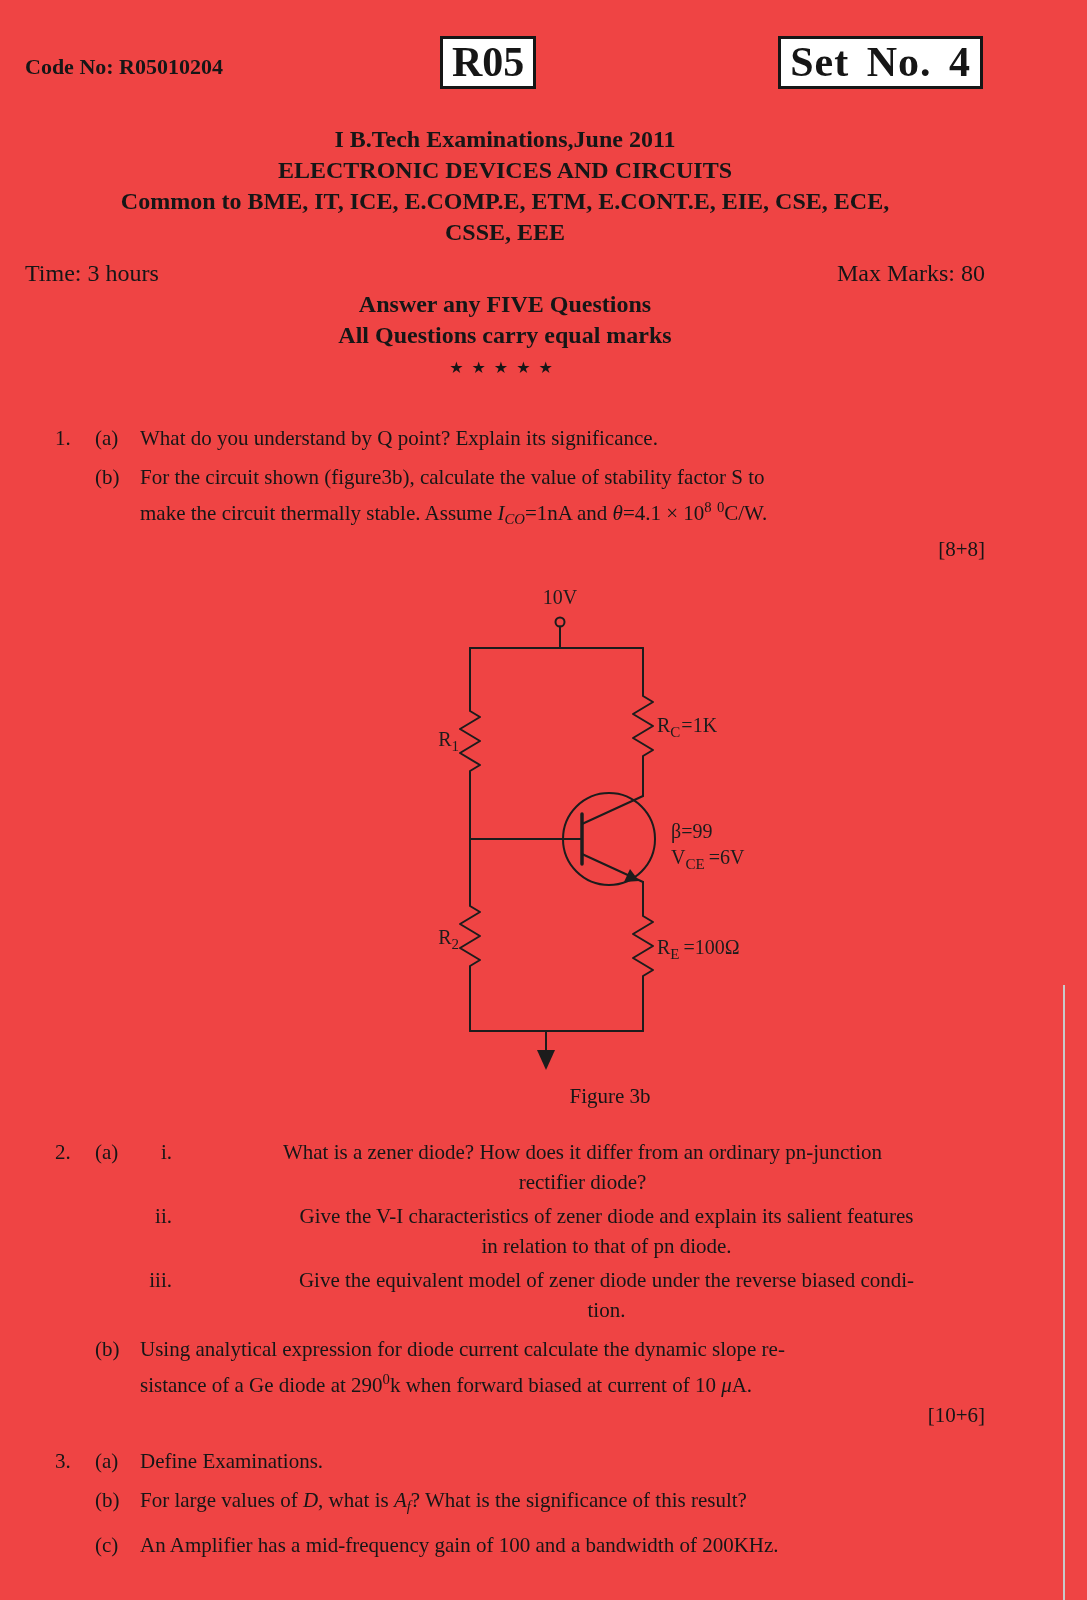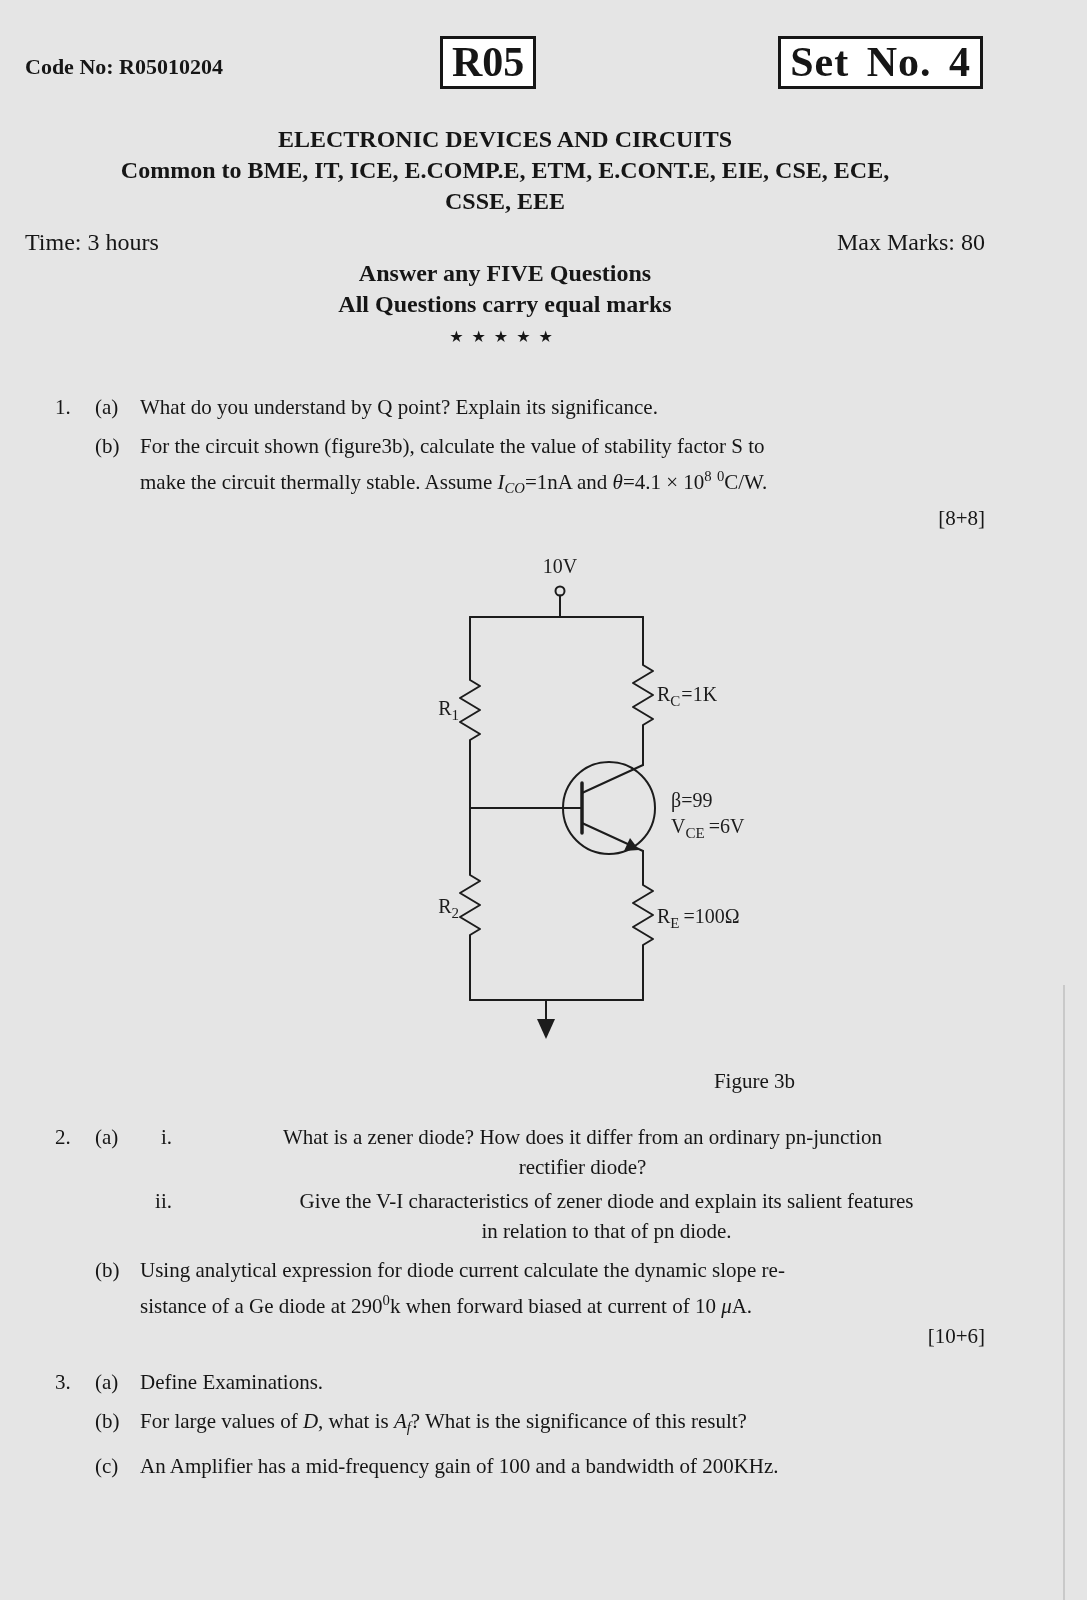--- a/index.html
+++ b/index.html
@@ -3,21 +3,21 @@
 <meta charset="utf-8">
 <style>
   * { box-sizing: border-box; margin: 0; padding: 0; }
   html, body { background: #ffffff; }
   body { font-family: "Liberation Serif", "DejaVu Serif", serif; }
 
   .page {
     position: relative;
     width: 1087px;
     height: 1600px;
-    background: #e5e5e5;
+    background: #ef4444;
     color: #161616;
     overflow: hidden;
     padding: 124px 102px 8px 25px;
   }
 
   
   .code-no {
     position: absolute; left: 25px; top: 54px;
     font-weight: bold; font-size: 22px;
   }
@@ -56,38 +56,39 @@
   .marks { text-align: right; }
 
   
   .rt-i    { font-style: italic; }
   .rt-isub { font-size: 70%; vertical-align: -0.25em; font-style: italic; }
   .rt-sup  { font-size: 70%; vertical-align: 0.55em; }
 
   
   .figure-wrap  { text-align: center; margin-top: 22px; }
   .figure-inner { display: inline-block; position: relative; left: 105px; }
-  .fig-caption  { font-size: 21px; margin-top: 18px; text-align: right; }
+  .fig-caption  { font-size: 21px; margin-top: 2px; text-align: center; }
   svg text { font-family: "Liberation Serif", "DejaVu Serif", serif; }
 
   
   .scan-line {
     position: absolute; right: 22px; top: 985px;
     width: 2px; height: 615px; background: #c9c9c9;
   }
 </style>
 </head>
 <body>
 
 <div class="page">
 
   <div class="code-no">Code No: R05010204</div>
   <div class="hbox hbox-r05">R05</div>
   <div class="hbox hbox-set">Set No. 4</div>
 
+  <div class="tline">I B.Tech Examinations,June 2011</div>
   <div class="tline">ELECTRONIC DEVICES AND CIRCUITS</div>
   <div class="tline">Common to BME, IT, ICE, E.COMP.E, ETM, E.CONT.E, EIE, CSE, ECE,</div>
   <div class="tline">CSSE, EEE</div>
 
   <div class="time-row">
     <span>Time: 3 hours</span>
     <span>Max Marks: 80</span>
   </div>
 
   <div class="tline">Answer any FIVE Questions</div>
@@ -159,20 +160,24 @@
         <div class="plabel">(a)</div>
         <div class="ptext">
           <div class="sub">
             <div class="rlabel">i.</div>
             <div class="stext"><span>What is a zener diode? How does it differ from an ordinary pn-junction</span><br><span>rectifier diode?</span></div>
           </div>
           <div class="sub">
             <div class="rlabel">ii.</div>
             <div class="stext"><span>Give the V-I characteristics of zener diode and explain its salient features</span><br><span>in relation to that of pn diode.</span></div>
           </div>
+          <div class="sub">
+            <div class="rlabel">iii.</div>
+            <div class="stext"><span>Give the equivalent model of zener diode under the reverse biased condi-</span><br><span>tion.</span></div>
+          </div>
         </div>
       </div>
       <div class="part">
         <div class="plabel">(b)</div>
         <div class="ptext"><span>Using analytical expression for diode current calculate the dynamic slope re-</span><br><span>sistance of a Ge diode at 290</span><span class="rt-sup">0</span><span>k when forward biased at current of 10 </span><span class="rt-i">μ</span><span>A.</span></div>
       </div>
       <div class="marks">[10+6]</div>
     </div>
   </div>
 

